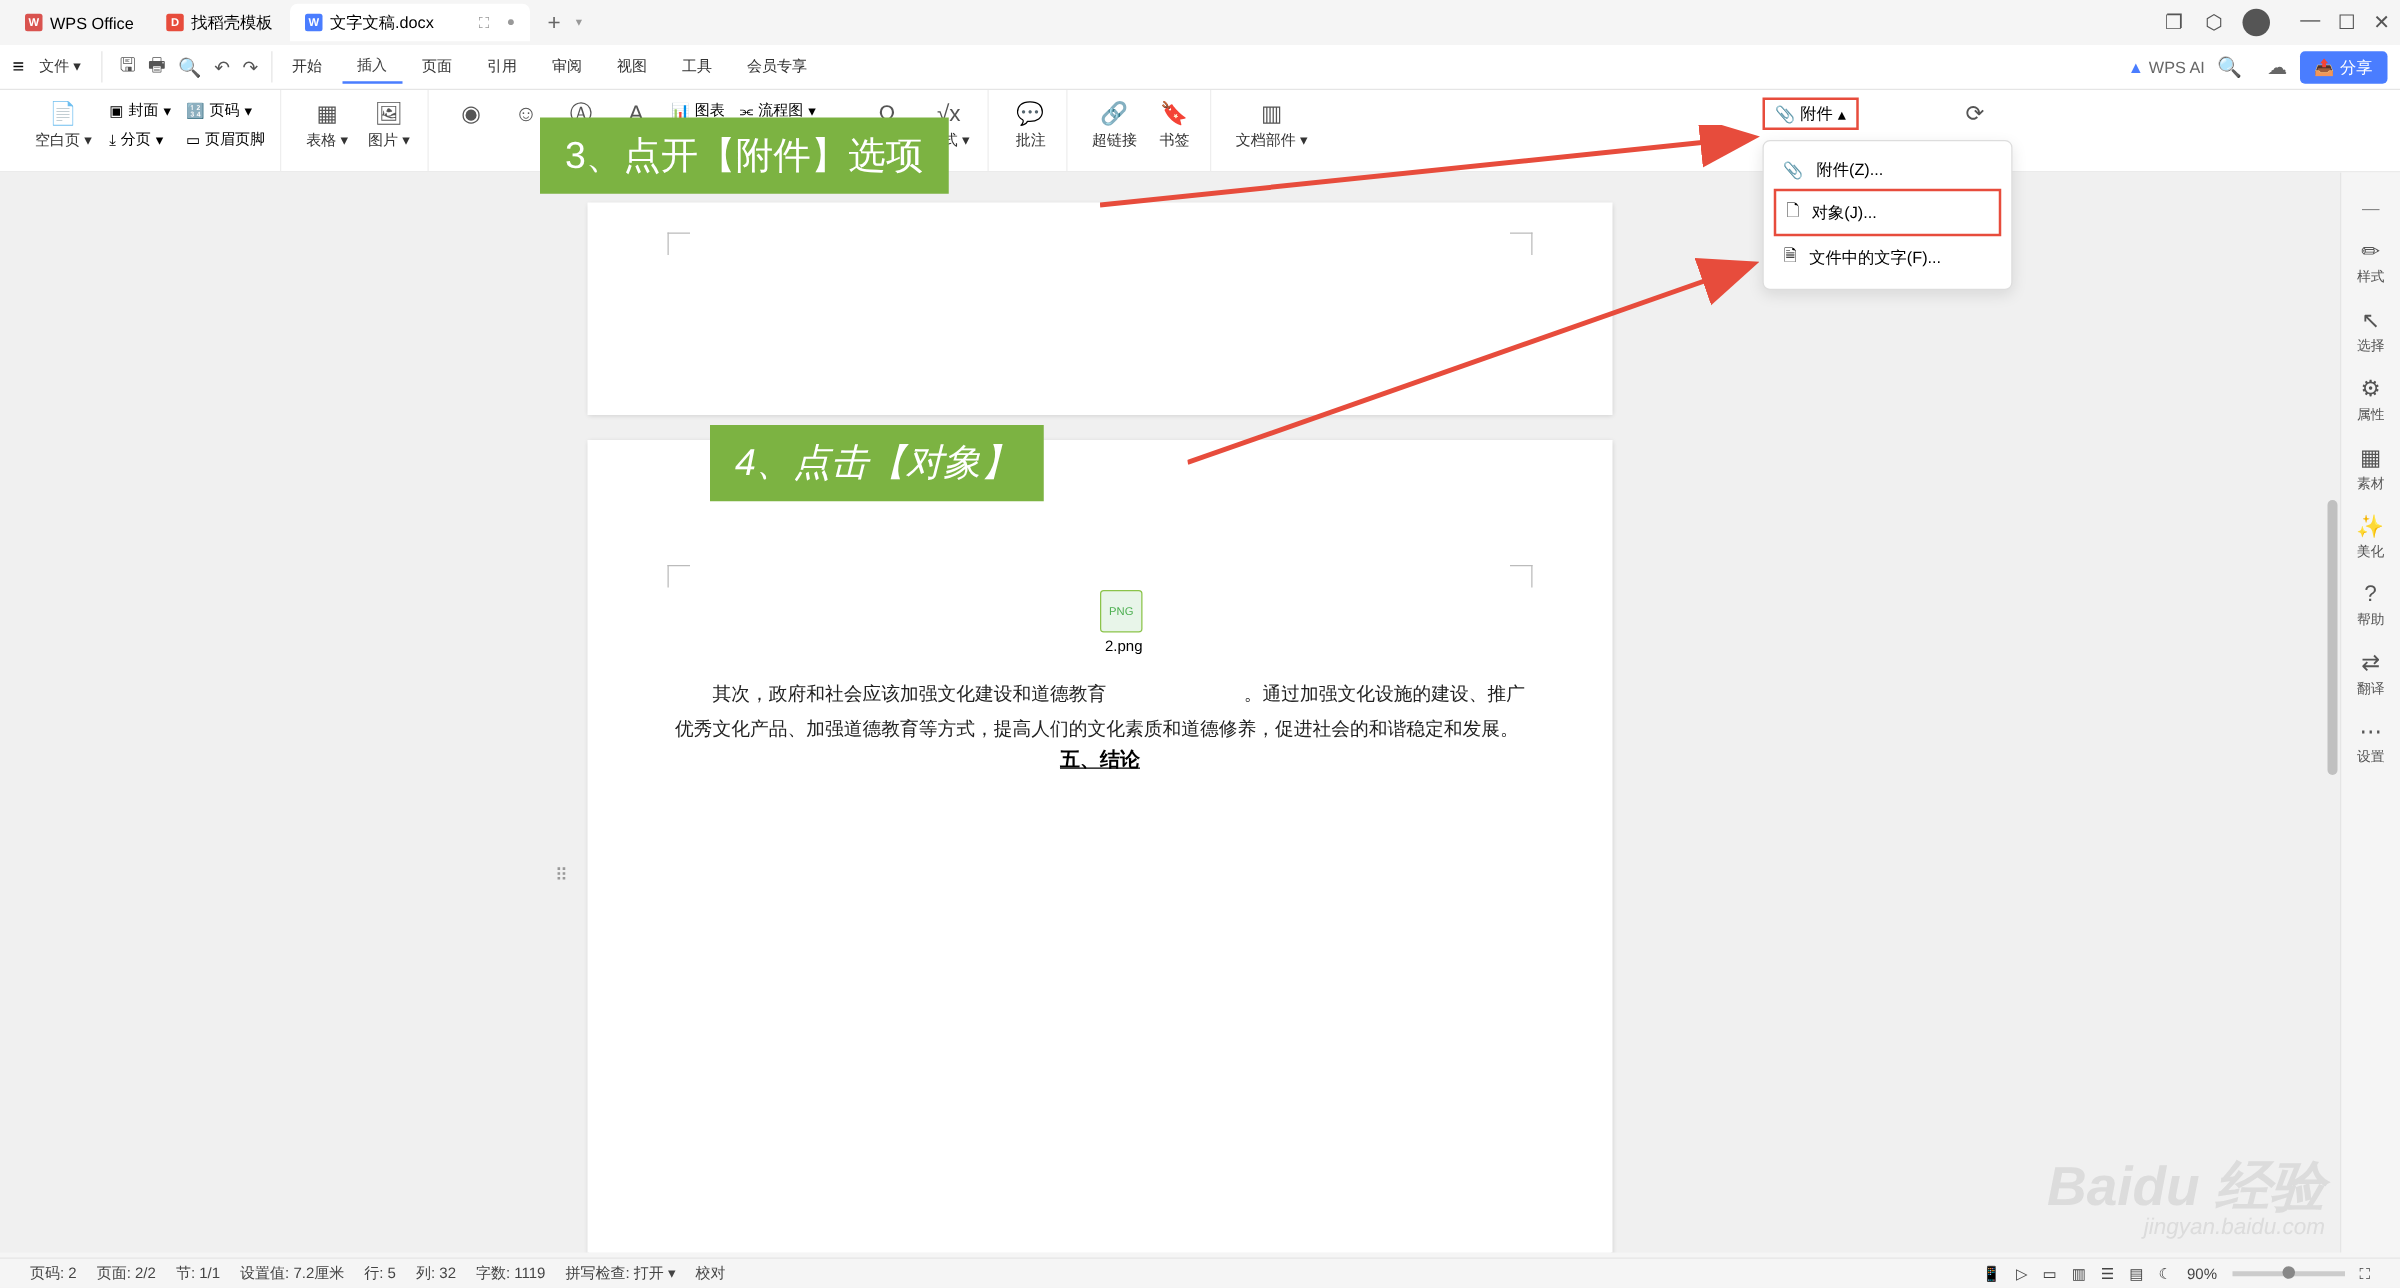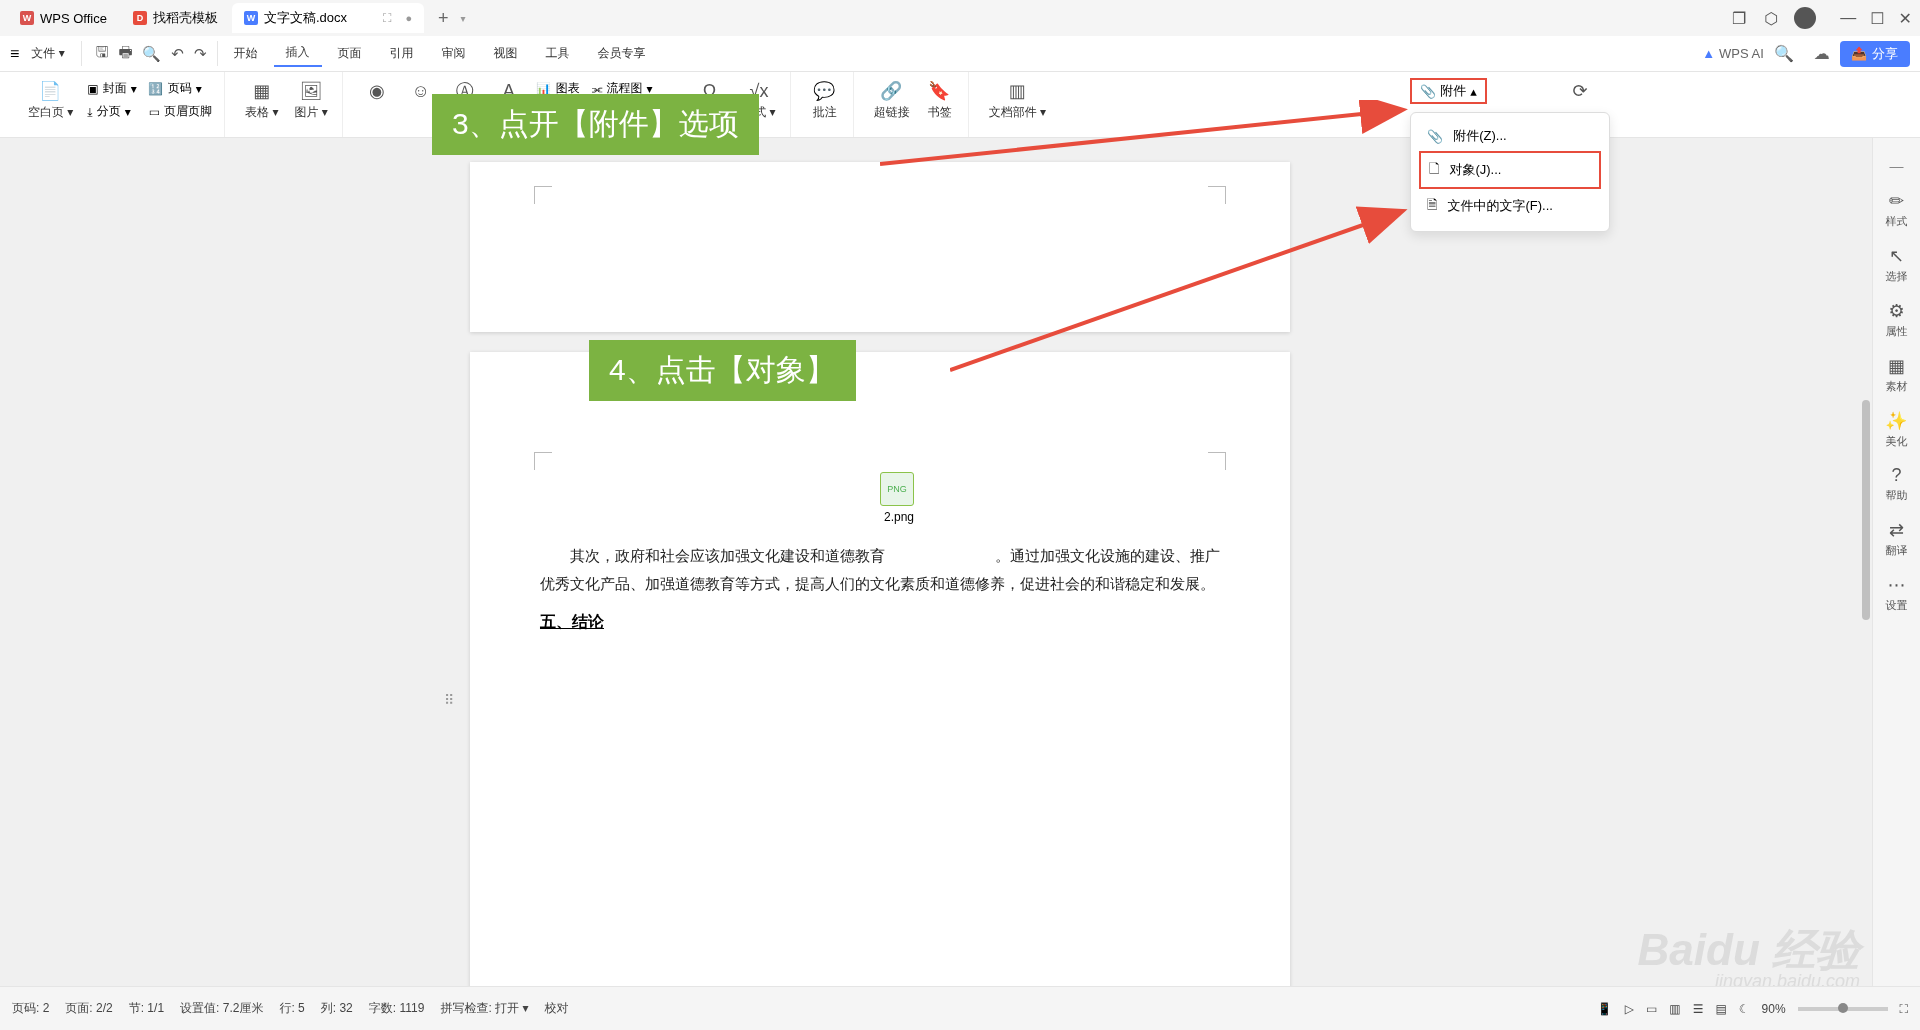--- a/index.html
+++ b/index.html
@@ -43,42 +43,42 @@
 .dropdown { position:absolute; top:112px; left:1410px; width:200px; background:#fff; border:1px solid #ddd; box-shadow:0 4px 12px rgba(0,0,0,.1); border-radius:6px; padding:6px 0; z-index:50;}
 .dd-item { display:flex; align-items:center; gap:10px; padding:8px 16px; font-size:13px; cursor:pointer;}
 .dd-item.highlight { border:2px solid #e74c3c; margin:-2px 8px; padding:6px 8px;}
 
 
 .canvas-wrap { position:absolute; top:138px; left:0; right:48px; bottom:28px; background:#f0f0f0; overflow:hidden;}
 .page { position:absolute; background:#fff; width:820px; box-shadow:0 1px 4px rgba(0,0,0,.15);}
 .page1 { left:470px; top:24px; height:170px;}
 .page2 { left:470px; top:214px; height:700px; padding:120px 70px 60px;}
 .doc-text { font-family: SimSun, serif; font-size:15px; line-height:1.8; color:#222;}
-.section-title { text-decoration:underline; font-weight:bold; margin:14px 0 8px; font-family:SimSun,serif;}
+.section-title { text-decoration:underline; font-weight:bold; margin:0 0 8px; font-family:SimSun,serif;text-align:center;}
 .file-chip { position:absolute; left:410px; top:300px; text-align:right; font-size:12px;}
 .file-chip .fico { width:34px; height:34px; margin:0 auto 4px; border:1px solid #8bc34a; background:#e8f5e9; border-radius:3px; display:flex; align-items:center; justify-content:center; font-size:9px; color:#4caf50;}
 .corner { position:absolute; width:18px; height:18px; border-color:#bbb;}
 .corner.tl { border-left:1px solid #bbb; border-top:1px solid #bbb; left:64px; top:24px;}
 .corner.tr { border-right:1px solid #bbb; border-top:1px solid #bbb; right:64px; top:24px;}
 .corner.tl2 { border-left:1px solid #bbb; border-top:1px solid #bbb; left:64px; top:100px;}
 .corner.tr2 { border-right:1px solid #bbb; border-top:1px solid #bbb; right:64px; top:100px;}
 .drag-handle{ position:absolute; left:-26px; top:340px; color:#999; font-size:14px;}
 
 
 .annot { position:absolute; background:#7cb342; color:#fff; font-size:30px; font-weight:500; padding:10px 20px; z-index:40;}
 .annot1 { left:432px; top:94px; }
-.annot2 { left:589px; top:340px; }
+.annot2 { left:568px; top:340px;font-style:italic; }
 
 
 .rsidebar { position:absolute; right:0; top:138px; width:48px; bottom:28px; background:#f5f5f5; display:flex; flex-direction:column; align-items:center; padding-top:20px; gap:16px; border-left:1px solid #e5e5e5;}
 .rside-item { display:flex; flex-direction:column; align-items:center; font-size:11px; color:#555; gap:2px; cursor:pointer;}
 .rside-item .ico { font-size:18px;}
 
 
-.statusbar { position:absolute; bottom:0; left:0; right:0; height:44px; background:#f5f5f5; border-top:1px solid #e5e5e5; display:flex; align-items:center; padding:0 12px; font-size:12px; color:#444; gap:16px;}
+.statusbar { position:absolute; bottom:0; left:0; right:0; height:24px; background:#f5f5f5; border-top:1px solid #e5e5e5; display:flex; align-items:center; padding:0 24px; font-size:12px; color:#444; gap:16px;}
 .statusbar .sr { margin-left:auto; display:flex; align-items:center; gap:12px;}
 
 
 .vscroll { position:absolute; right:50px; top:150px; bottom:40px; width:10px;}
 .vthumb { position:absolute; right:0; top:250px; width:8px; height:220px; background:#c0c0c0; border-radius:4px;}
 
 
 .watermark { position:absolute; right:60px; bottom:40px; font-size:44px; font-weight:bold; color:rgba(200,200,200,.5); font-style:italic; pointer-events:none; text-align:right; line-height:1;}
 .watermark .sub { font-size:18px; color:rgba(200,200,200,.5); font-weight:normal;}
 

